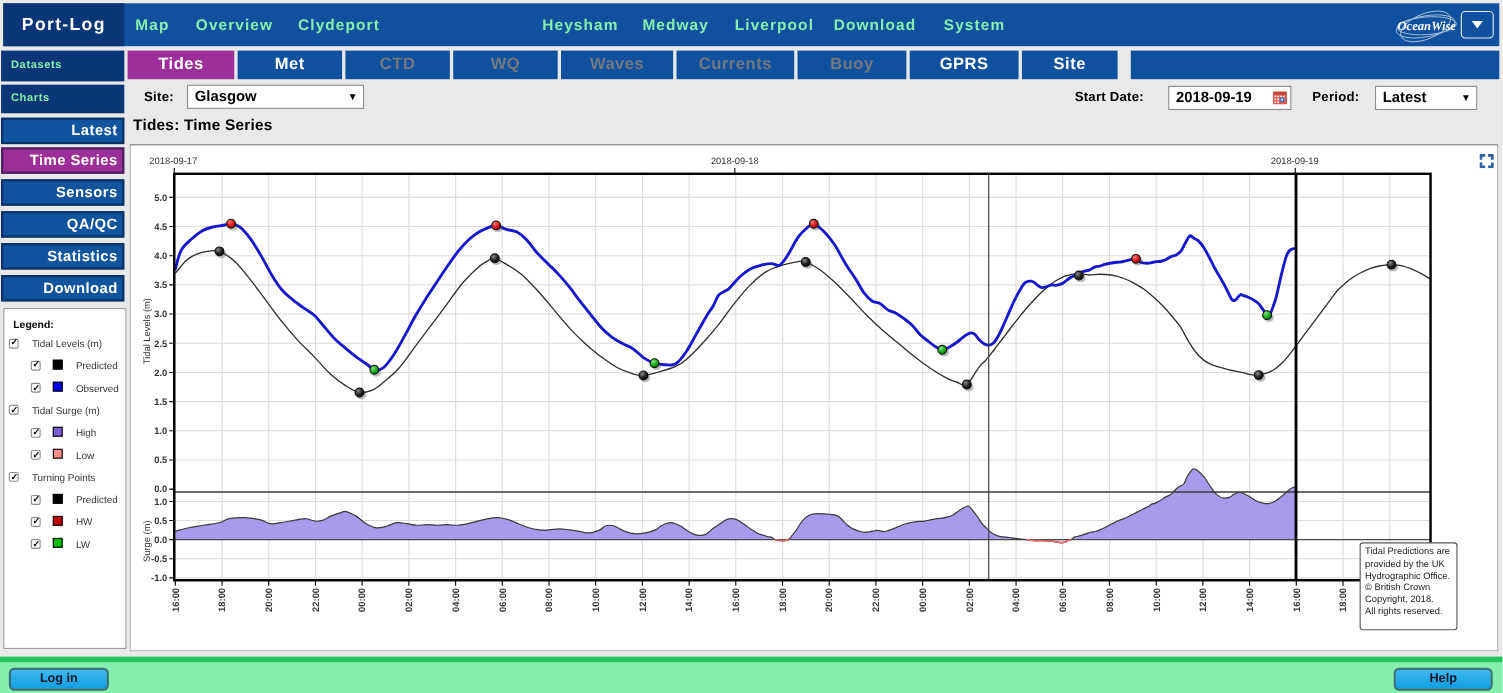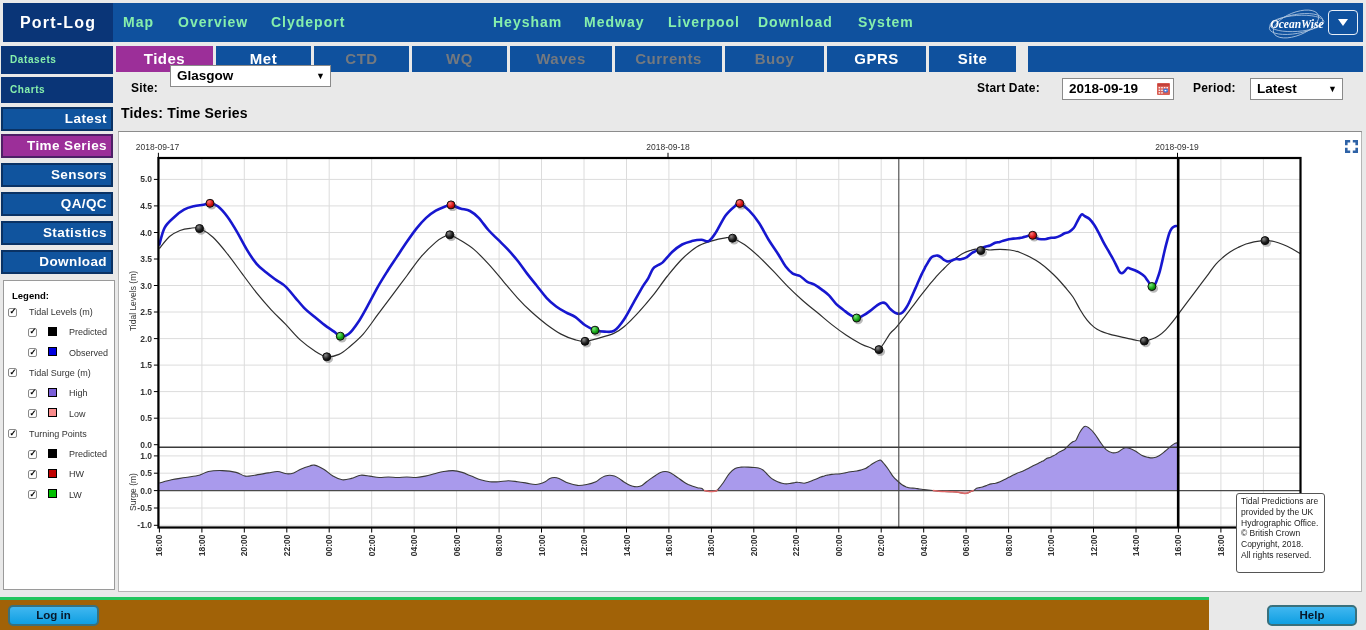--- a/index.html
+++ b/index.html
@@ -15,21 +15,21 @@
 .legend{position:absolute;left:3px;top:280px;width:112px;height:310px;background:#fff;border:1px solid #9a9a9a}
 .cb{position:absolute;width:9px;height:9px;background:#fdfdfd;border:1px solid #8a8a8a;border-radius:2px;font-size:8.5px;line-height:8px;color:#000;text-align:center;font-weight:bold}
 .cb span{position:relative;top:-1.5px;left:0.5px}
 .sw{position:absolute;width:9px;height:9px;border:1px solid #000}
 .lgl{position:absolute;font-size:9px;color:#333;white-space:nowrap}
 .chartbox{position:absolute;left:118px;top:131px;width:1244px;height:461px;background:#fff;border:1px solid #b5b5b5;border-top:2px solid #8c8c8c}
 .lbl{position:absolute;font-size:12px;font-weight:bold;color:#000;letter-spacing:0.2px}
 .sel{position:absolute;height:22px;background:#fff;border:1px solid #8a8a8a;font-size:13.5px;font-weight:bold;color:#000;line-height:20px;padding-left:6px}
 .sel .ar{position:absolute;right:5px;top:0;font-size:9px;line-height:20px;color:#000}
 .ttip{position:absolute;left:1236px;top:493px;width:89px;height:80px;background:#fff;border:1px solid #555;border-radius:3px;font-size:8.5px;line-height:10.8px;color:#222;padding:2px 0 0 4px;z-index:5}
-.bbar{position:absolute;left:0;top:597px;width:1209px;height:33px;background:#a16207;border-top:3px solid #22c55e}
+.bbar{position:absolute;left:0;top:597px;width:1366px;height:33px;background:#86efac;border-top:5px solid #22c55e}
 .btn{position:absolute;top:5px;height:21px;border-radius:5px;border:2px solid #39707c;background:linear-gradient(#41b7f0,#0f9fe2);color:#07182a;font-size:11.5px;font-weight:bold;text-align:center;line-height:17px}
 </style></head><body>
 <div class="nav">
   <div class="logo">Port-Log</div>
   <div class="nav-it" style="left:120px">Map</div>
     <div class="nav-it" style="left:175px">Overview</div>
     <div class="nav-it" style="left:268px">Clydeport</div>
     <div class="nav-it" style="left:490px">Heysham</div>
     <div class="nav-it" style="left:581px">Medway</div>
     <div class="nav-it" style="left:665px">Liverpool</div>
@@ -90,21 +90,21 @@
 <div class="cb" style="left:28px;top:449.6px"><span>✓</span></div>
 <div class="sw" style="left:48px;top:448.6px;background:#000"></div>
 <div class="lgl" style="left:69px;top:449.1px">Predicted</div>
 <div class="cb" style="left:28px;top:469.9px"><span>✓</span></div>
 <div class="sw" style="left:48px;top:468.9px;background:#c00000"></div>
 <div class="lgl" style="left:69px;top:469.4px">HW</div>
 <div class="cb" style="left:28px;top:490.2px"><span>✓</span></div>
 <div class="sw" style="left:48px;top:489.2px;background:#00c000"></div>
 <div class="lgl" style="left:69px;top:489.7px">LW</div>
 <div class="lbl" style="left:131px;top:81px">Site:</div>
-<div class="sel" style="left:170px;top:65px;width:161px">Glasgow<span class="ar">▼</span></div>
+<div class="sel" style="left:170px;top:77px;width:161px">Glasgow<span class="ar">▼</span></div>
 <div class="lbl" style="left:977px;top:81px">Start Date:</div>
 <div class="sel" style="left:1062px;top:78px;width:112px">2018-09-19
   <svg style="position:absolute;right:3px;top:3.5px" width="13" height="12" viewBox="0 0 13 12">
     <rect x="0" y="0" width="13" height="12" rx="1" fill="#d95f55"></rect>
     <rect x="0.8" y="0.8" width="11.4" height="2" fill="#c23f3a"></rect>
     <g fill="#fff" opacity="0.9">
       <rect x="1.6" y="4" width="1.6" height="1.4"></rect>
         <rect x="4.2" y="4" width="1.6" height="1.4"></rect>
         <rect x="6.8" y="4" width="1.6" height="1.4"></rect>
         <rect x="9.4" y="4" width="1.6" height="1.4"></rect>

